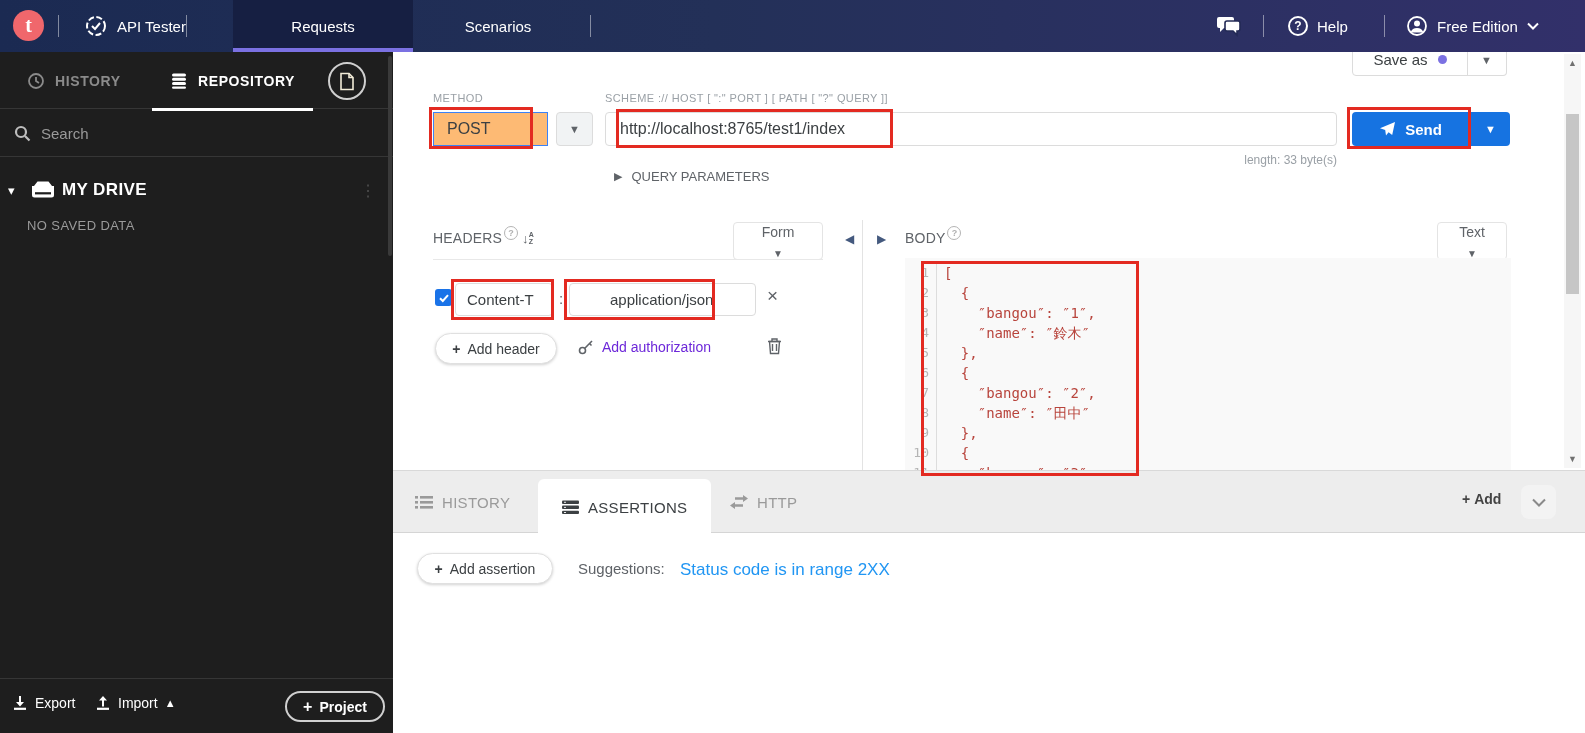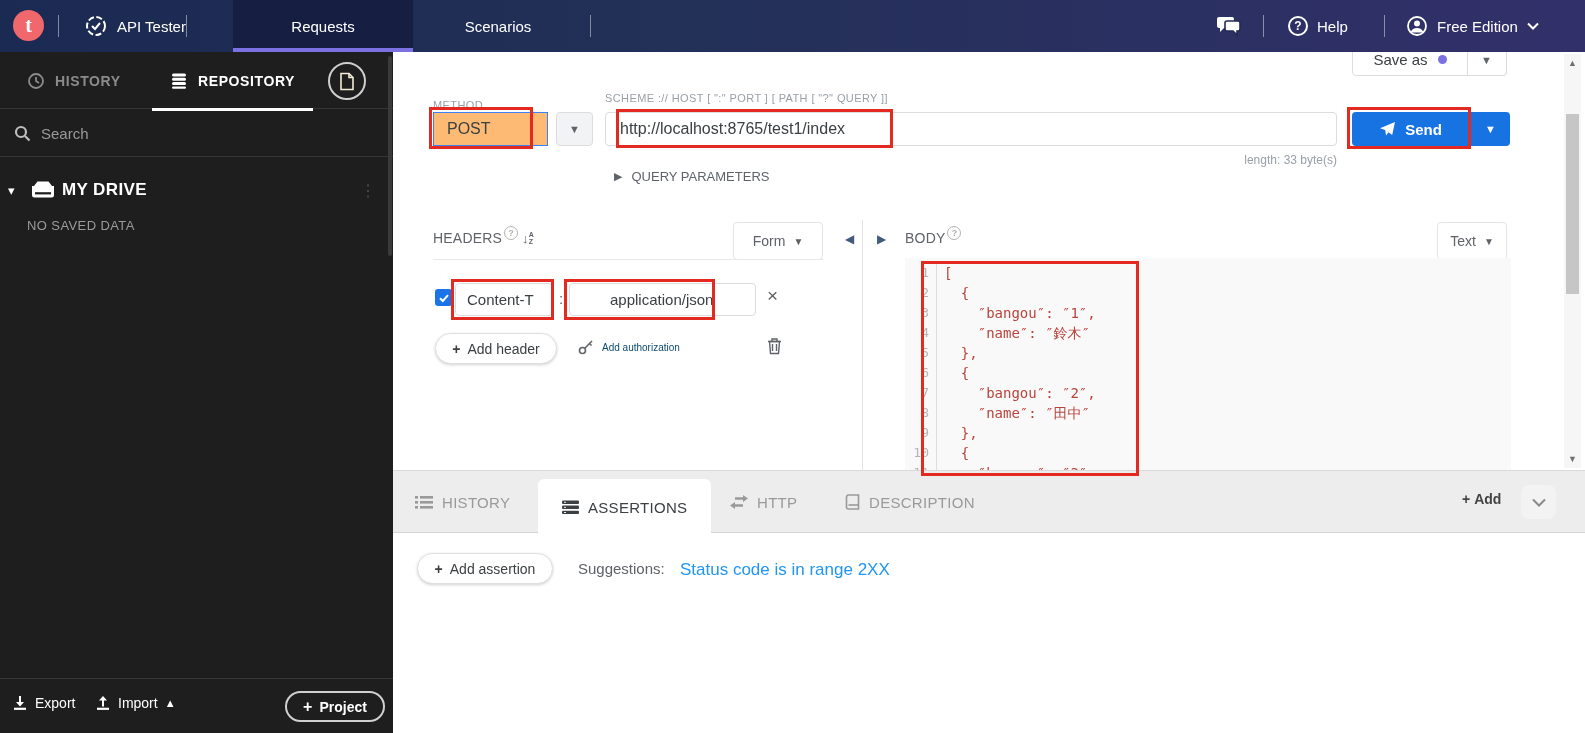--- a/index.html
+++ b/index.html
@@ -71,34 +71,34 @@
     display:flex;align-items:center;justify-content:center;color:#fff;font-size:11px;cursor:pointer;}
   .len-label{position:absolute;left:212px;top:101px;width:732px;text-align:right;font-size:12px;color:#9aa0a6;}
   .qp-row{position:absolute;left:221px;top:117px;display:flex;align-items:center;gap:9px;font-size:13px;color:#5f6368;cursor:pointer;}
   .tri{font-size:11px;color:#5f6368;}
   .sec-title{position:absolute;font-size:14px;color:#5f6368;letter-spacing:.2px;display:flex;align-items:center;gap:2px;}
   .help-dot{width:14px;height:14px;border:1px solid #b4b4b4;border-radius:50%;color:#b0b0b0;font-size:9px;font-weight:bold;
     display:flex;align-items:center;justify-content:center;position:relative;top:-5px;}
   .sortaz{display:flex;align-items:center;color:#5f6368;font-size:13px;margin-left:2px;cursor:pointer;}
   .sortaz .letters{display:flex;flex-direction:column;font-size:7px;line-height:7px;font-weight:bold;}
   .mode-dd{position:absolute;display:flex;align-items:center;justify-content:center;gap:8px;height:38px;
-    border:1px solid #e4e4e4;border-radius:4px;background:#fff;font-size:14px;color:#5f6368;cursor:pointer;}
+    border:1px solid #e4e4e4;border-radius:4px;background:#fff;font-size:14px;color:#5f6368;cursor:pointer;flex-direction:column;}
   .hline{position:absolute;height:1px;background:#e8e8e8;}
   .vline{position:absolute;width:1px;background:#e3e3e3;}
   .collapse-arrow{position:absolute;font-size:12px;color:#44597e;cursor:pointer;}
   .checkbox{position:absolute;left:42px;top:237px;width:17px;height:17px;background:var(--checkbox-blue);border-radius:3px;
     display:flex;align-items:center;justify-content:center;cursor:pointer;}
   .hdr-input{position:absolute;top:231px;height:33px;border:1px solid #dcdcdc;border-radius:4px;padding:0 11px;
     font-size:15px;color:#3c4043;font-family:"Liberation Sans",sans-serif;outline:none;}
   .colon{position:absolute;left:166px;top:238px;font-size:15px;color:#5f6368;}
   .x-btn{position:absolute;left:374px;top:234px;font-size:19px;color:#5f6368;cursor:pointer;line-height:1;}
   .pill{display:flex;align-items:center;justify-content:center;gap:7px;background:#fff;border:1px solid #e0e0e0;
     border-radius:17px;box-shadow:0 1px 3px rgba(0,0,0,.18);font-size:14px;color:#3c4043;cursor:pointer;}
   .addheader{position:absolute;left:42px;top:281px;width:122px;height:31px;}
-  .addauth{position:absolute;left:185px;top:287px;display:flex;align-items:center;gap:8px;font-size:10px;color:#0c4a6e;cursor:pointer;}
+  .addauth{position:absolute;left:185px;top:287px;display:flex;align-items:center;gap:8px;font-size:14px;color:#6d28d9;cursor:pointer;}
   .trash{position:absolute;left:374px;top:285px;cursor:pointer;color:#5f6368;}
   .body-editor{position:absolute;left:512px;top:206px;width:606px;height:212px;background:#f9f9f9;overflow:hidden;}
   .code-line{display:flex;height:20px;line-height:20px;}
   .code-line:first-child{margin-top:5px;}
   .ln{width:32px;text-align:right;padding-right:7px;font-family:"DejaVu Sans Mono",monospace;font-size:13px;color:#b5b5b5;
     border-right:1px solid #ddd;flex-shrink:0;}
   .code{padding-left:7px;font-family:"DejaVu Sans Mono",monospace;font-size:14px;color:var(--code-red);white-space:pre;}
   .vscroll{position:absolute;left:1171px;top:2px;width:17px;height:414px;background:#f6f6f6;}
   .vscroll .thumb{position:absolute;left:2px;top:60px;width:13px;height:180px;background:#c6c6c6;}
   .vscroll .arr{position:absolute;left:0;width:17px;text-align:center;font-size:9px;color:#707070;}
@@ -259,21 +259,21 @@
   </div>
 
   <div class="request-pane">
 
     <div class="saveas">
       <span>Save as</span>
       <span class="saveas-dot"></span>
     </div>
     <div class="saveas-arrow">▼</div>
 
-    <div class="field-label" style="left:40px;top:40px;margin-top:7px;">METHOD</div>
+    <div class="field-label" style="left:40px;top:40px;">METHOD</div>
     <div class="method-box box">
       <span>POST</span>
     </div>
     <div class="method-arrow">▼</div>
 
     <div class="field-label" style="left:212px;top:40px;">SCHEME :// HOST [ ":" PORT ] [ PATH [ "?" QUERY ]]</div>
     <input class="url-input" value="http://localhost:8765/test1/index" style="">
 
     <div class="send-btn">
       <span class="icon">
@@ -443,29 +443,20 @@
       </div>
       <div class="bp-tab" style="left:337px;">
         <span class="icon">
           <svg width="18" height="14" viewBox="0 0 18 14" fill="#9a9a9a">
             <path d="M13 0 l5 3.5 -5 3.5 v-2.3 H5 v-2.4 h8 z"></path>
               <path d="M5 7 v2.3 h8 v2.4 H5 V14 L0 10.5 z"></path>
           </svg>
           </span>
         <span>HTTP</span>
       </div>
-      <div class="bp-tab" style="left:452px;">
-        <span class="icon">
-          <svg width="15" height="16" viewBox="0 0 15 16" fill="none" stroke="#9a9a9a" stroke-width="1.6">
-            <path d="M3.5 1 h10 v14 h-10 a2 2 0 0 1 -2 -2 v-10 a2 2 0 0 1 2 -2 z"></path>
-              <path d="M3.5 11 h10"></path>
-          </svg>
-          </span>
-        <span>DESCRIPTION</span>
-      </div>
       <div class="bp-add">
         <span>+</span>
         <span>Add</span>
       </div>
       <div class="bp-chevbtn">
         <svg width="14" height="9" viewBox="0 0 14 9" fill="none" stroke="#8a8a8a" stroke-width="2">
             <polyline points="1,1.5 7,7.5 13,1.5"></polyline>
           </svg>
       </div>
     </div>

